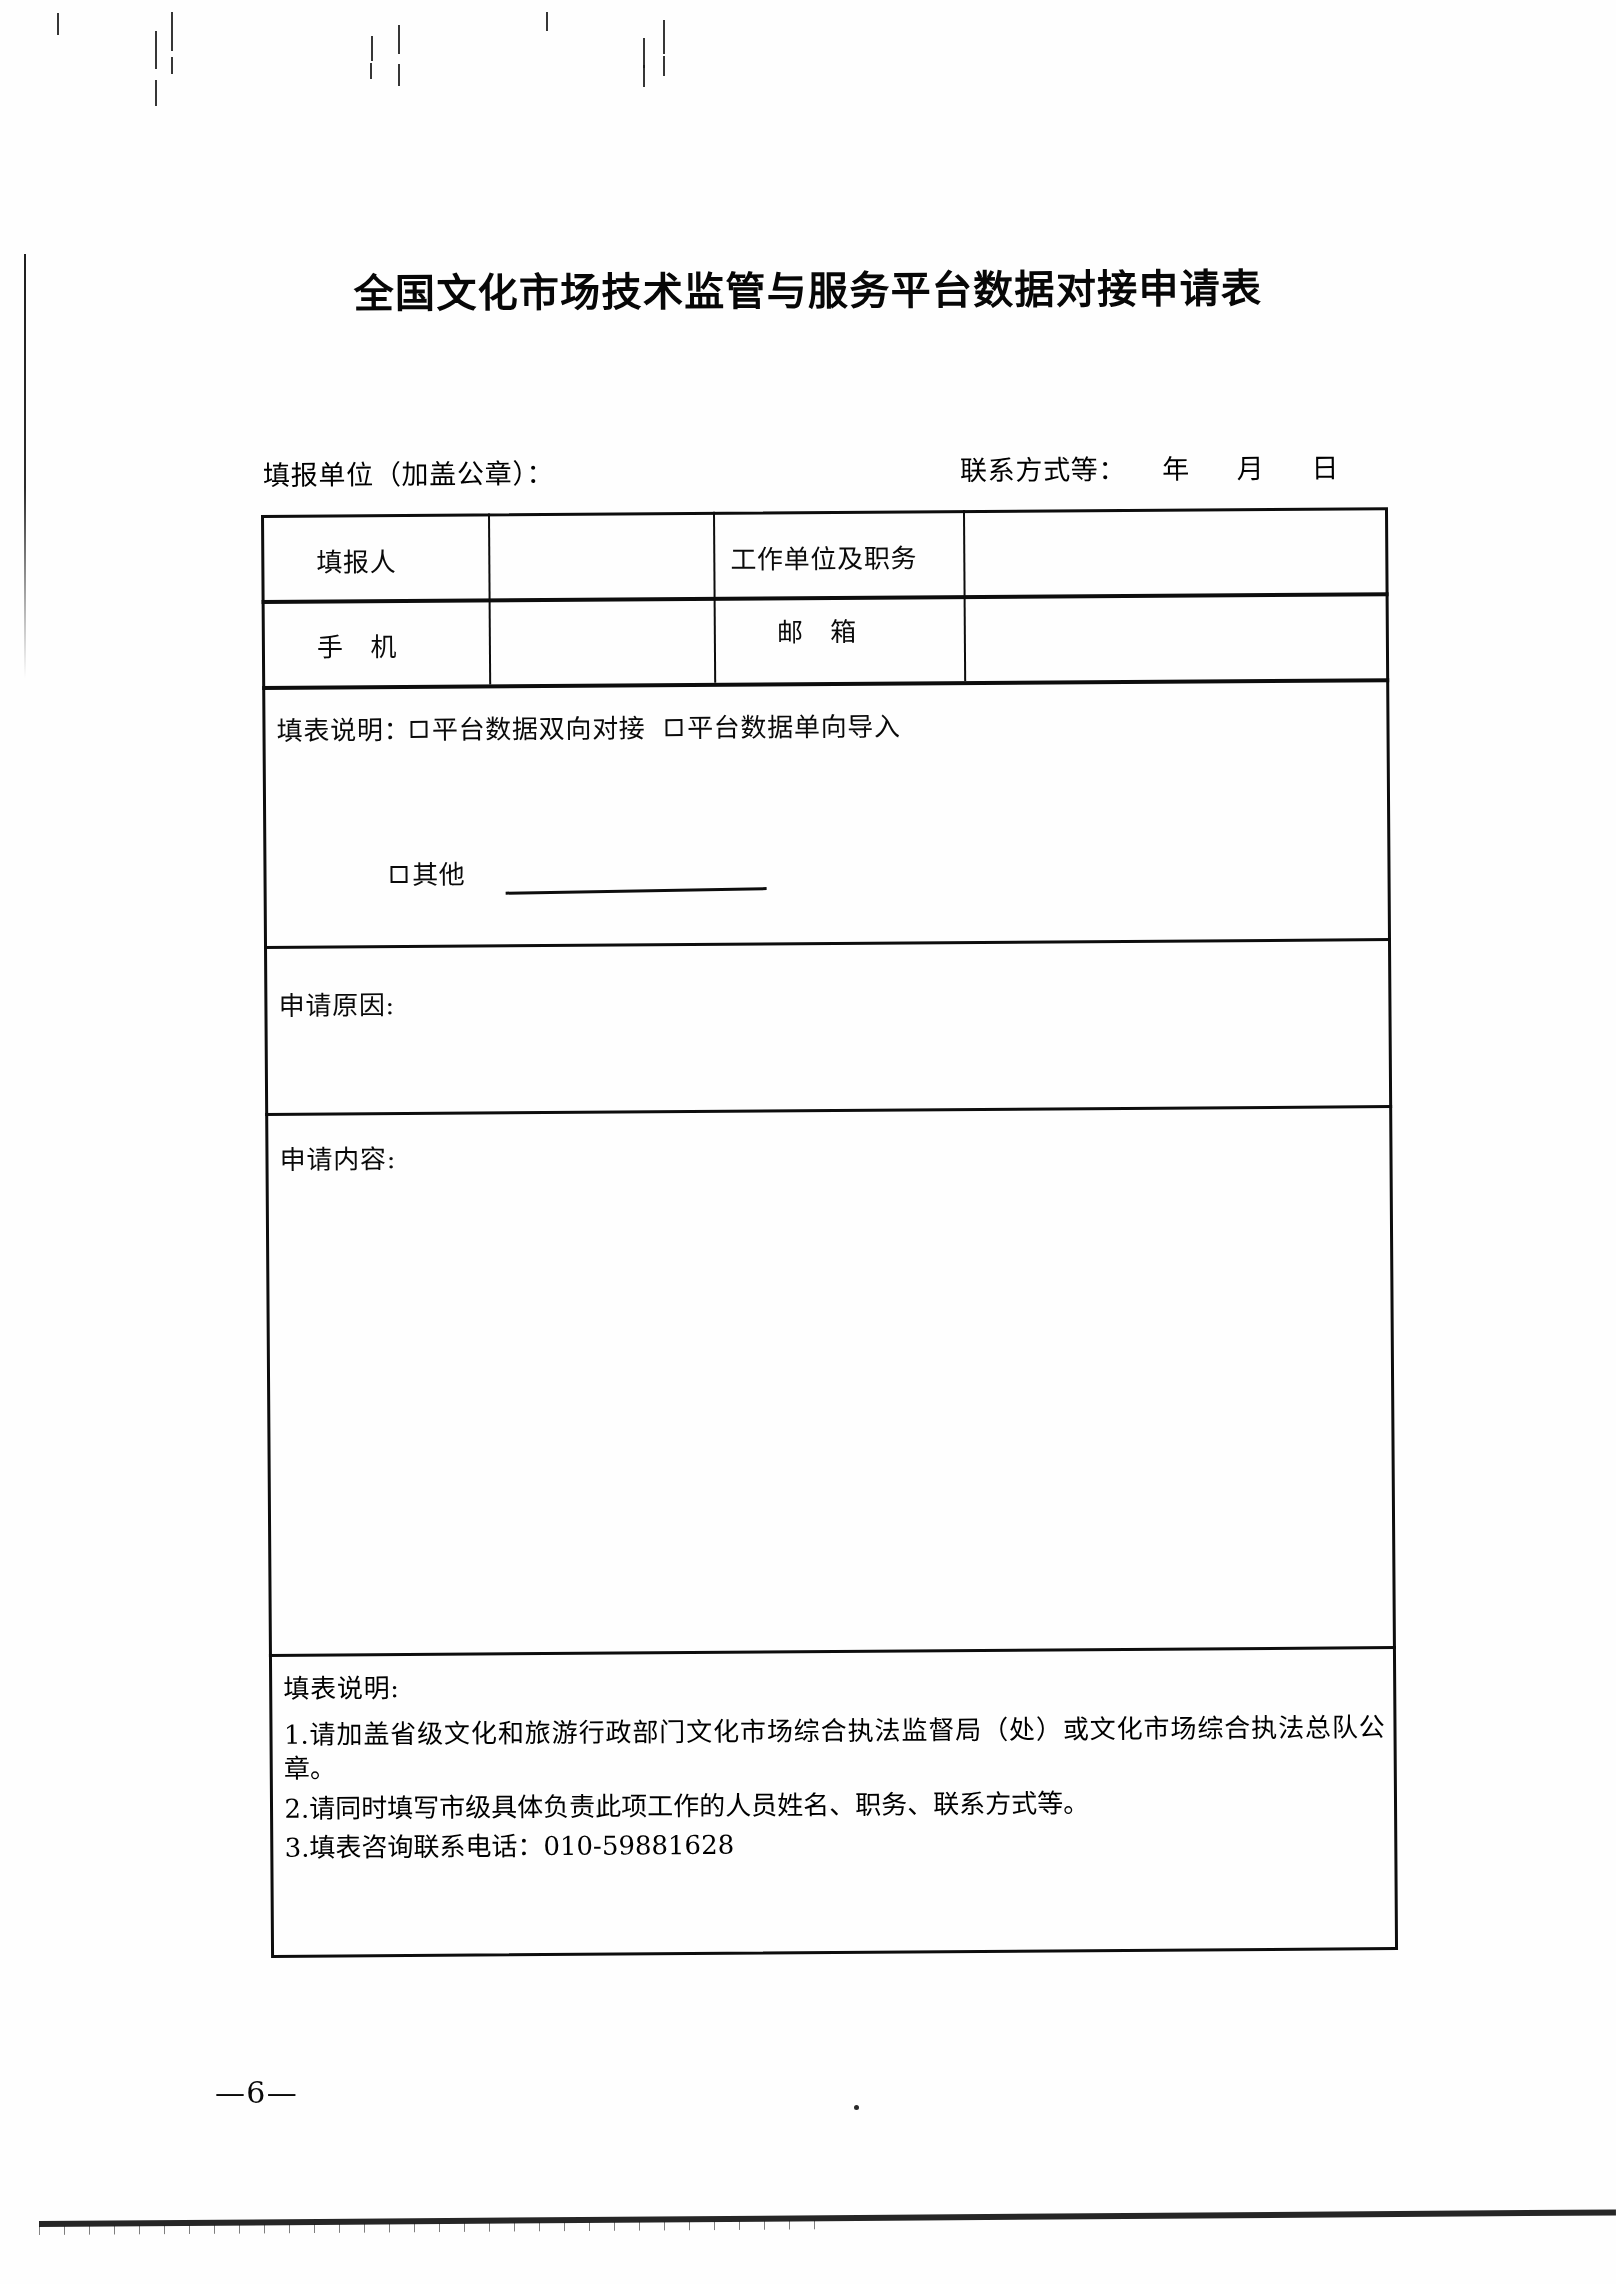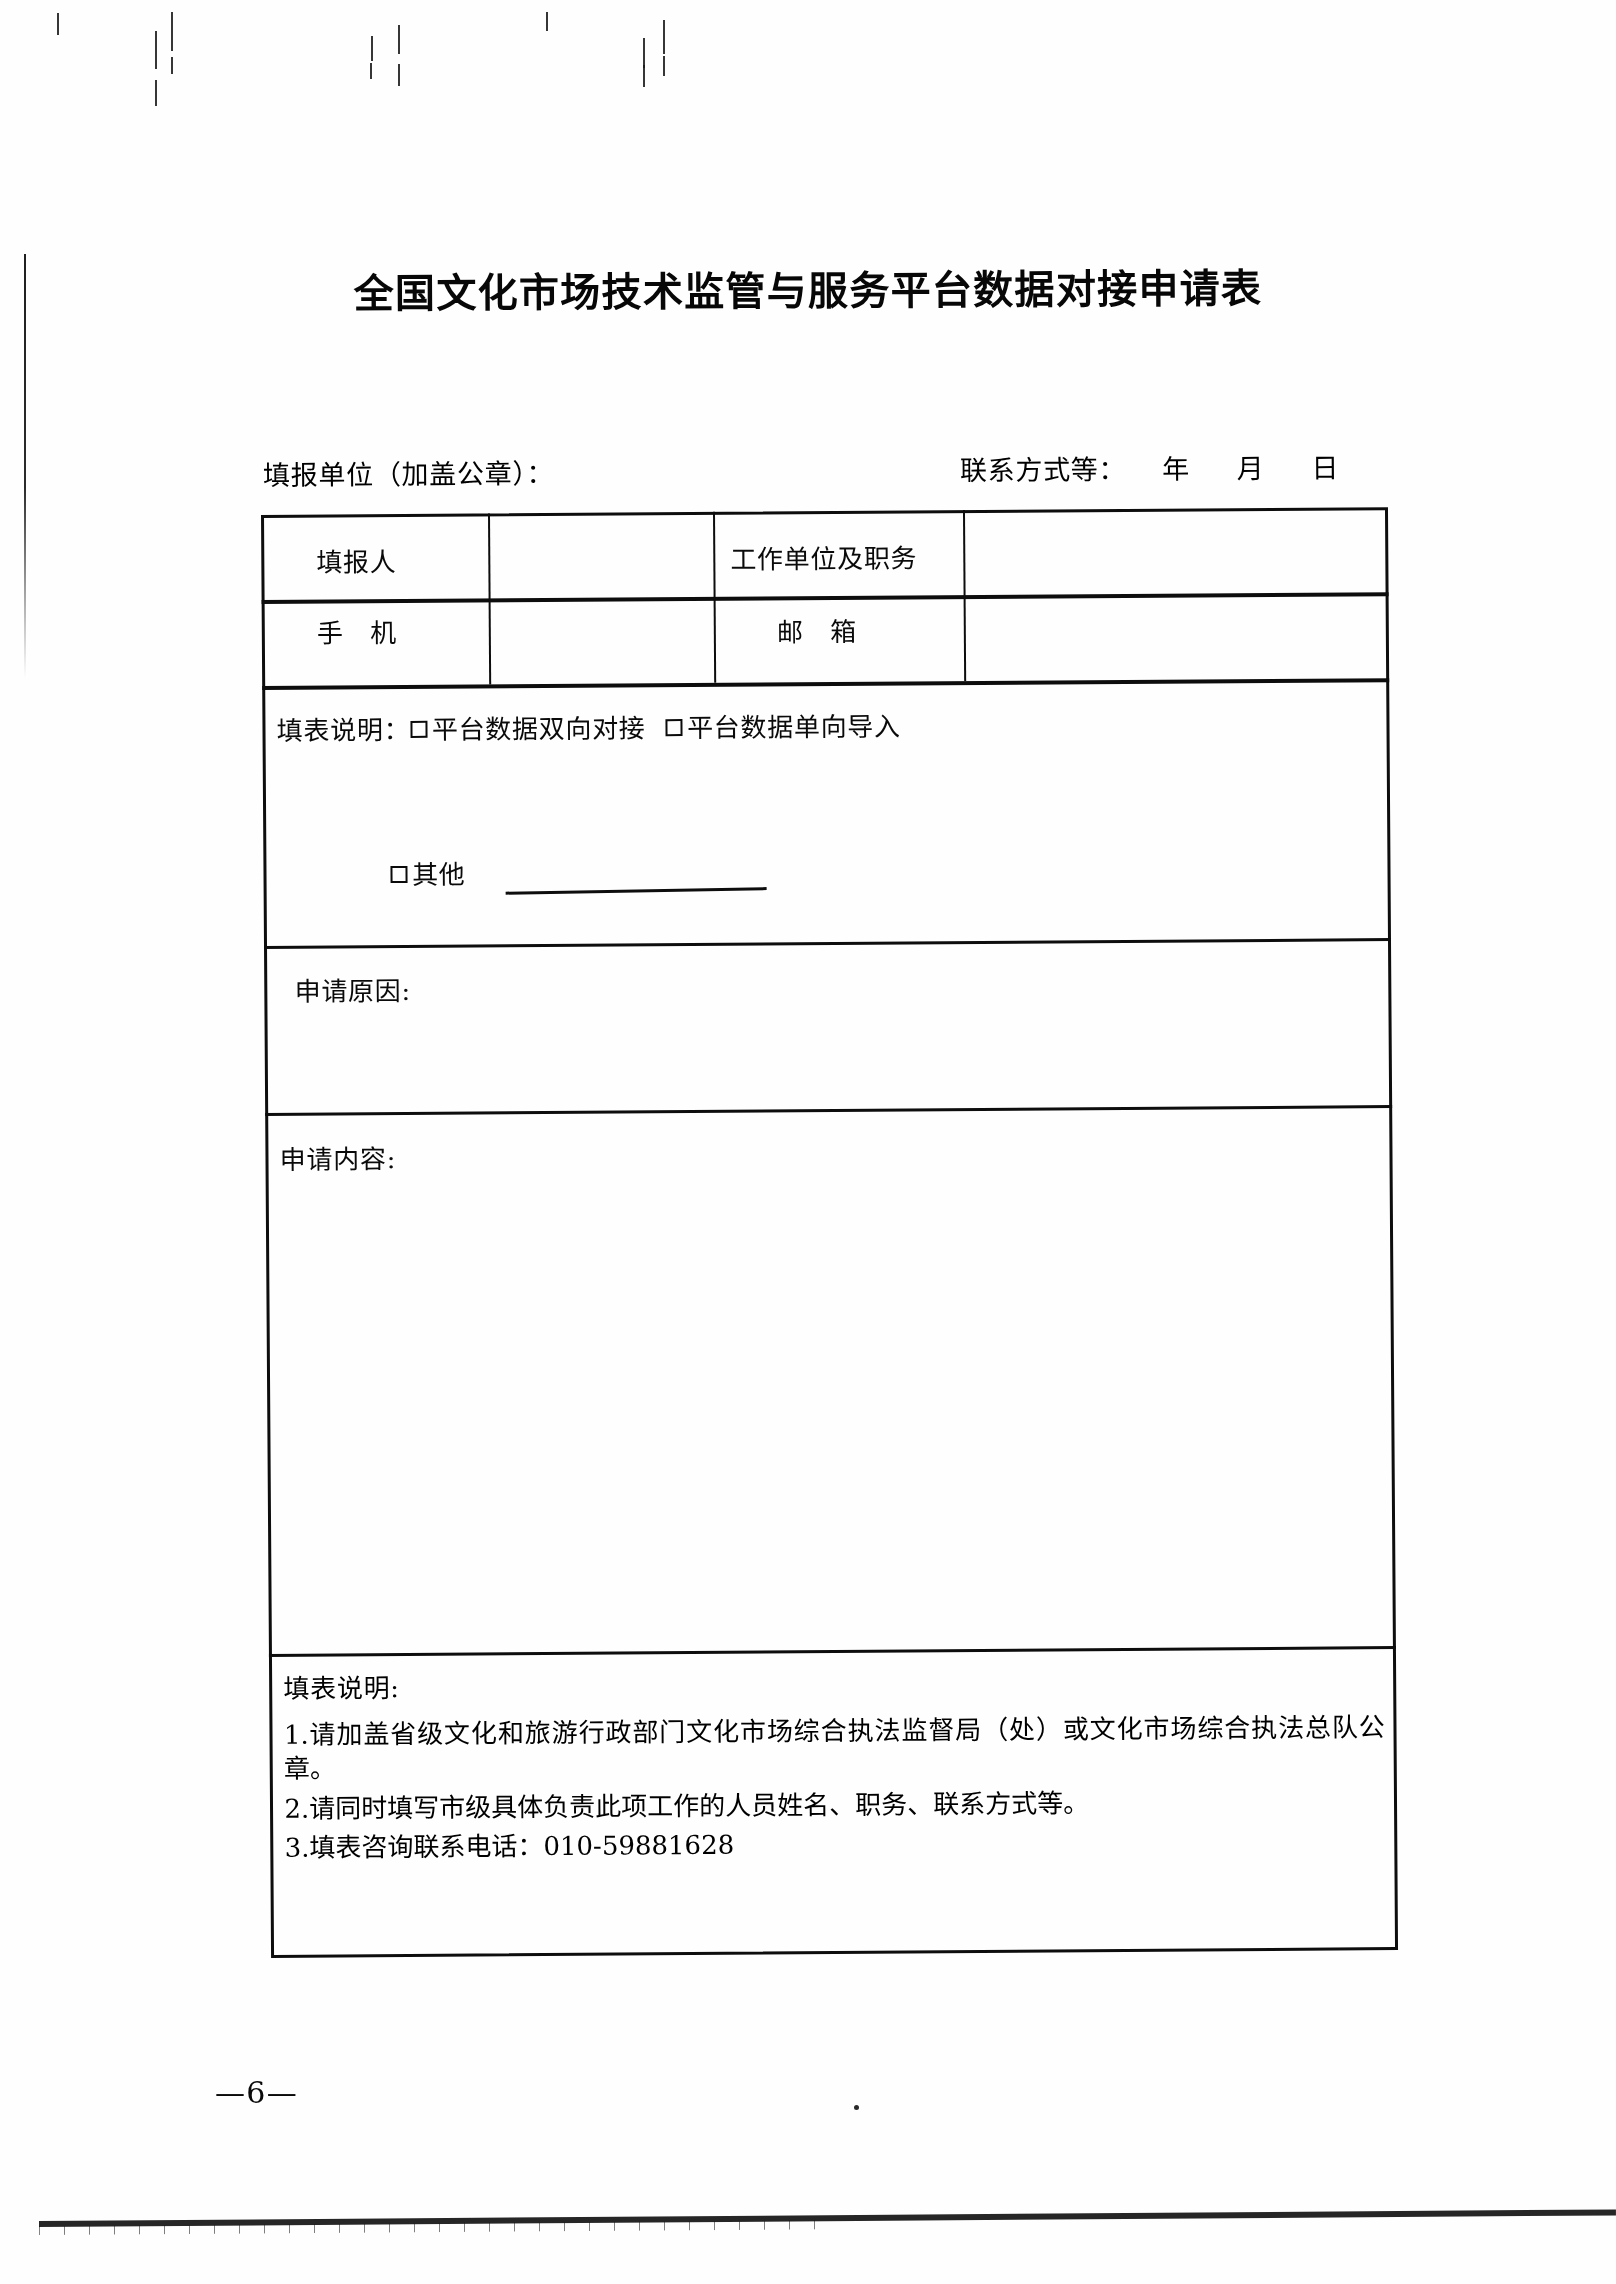--- a/index.html
+++ b/index.html
@@ -259,39 +259,39 @@
 
     <div class="vline" style="left:227px; top:0px; height:171px;"></div>
     <div class="vline" style="left:452px; top:0px; height:171px;"></div>
     <div class="vline" style="left:702px;top:0px; height:171px;"></div>
 
     <div class="cell-label" style="left:55px; top:27px;">填报人</div>
     <div class="cell-label" style="left:248px; top:27px; width:189px; height:36px;"></div>
     <div class="cell-label" style="left:469px; top:27px;">工作单位及职务</div>
     <div class="cell-label" style="left:723px; top:27px; width:378px; height:36px;"></div>
 
-    <div class="cell-label" style="left:55px; top:98px;">手　机</div>
+    <div class="cell-label" style="left:55px; top:112px;">手　机</div>
     <div class="cell-label" style="left:248px; top:112px; width:189px; height:36px;"></div>
     <div class="cell-label" style="left:515px; top:100px;">邮　箱</div>
     <div class="cell-label" style="left:723px; top:112px; width:378px; height:36px;"></div>
 
     <div class="block-label" style="left:14.3px; top:195px;">
       <span>填表说明：</span><span><span class="chk"></span><span>平台数据双向对接</span></span>
     </div>
     <div class="block-label" style="left:403px; top:195px;">
       <span class="chk"></span><span>平台数据单向导入</span>
     </div>
 
     <div class="block-label" style="left:127px; top:340px;">
       <span class="chk"></span><span>其他</span>
     </div>
     <div class="blank-rule" style="left:242px; top:377px; width:261px; transform:rotate(-0.6deg);"></div>
     <div style="position:absolute; left:248px; top:341px; width:254px; height:34px; font-size:25px;"></div>
 
-    <div class="block-label" style="left:14.3px; top:456px;margin-left:16px;">申请原因:</div>
+    <div class="block-label" style="left:14.3px; top:470px;">申请原因:</div>
     <div style="position:absolute; left:14.3px; top:497px; width:1095px; height:91px; font-size:25px;"></div>
 
     <div class="block-label" style="left:14.3px; top:624px;">申请内容:</div>
     <div style="position:absolute; left:14.3px; top:666px; width:1095px; height:456px; font-size:25px;"></div>
 
     <div class="notes">
       <div class="notes-title">填表说明:</div>
       <div class="note-item">1.请加盖省级文化和旅游行政部门文化市场综合执法监督局（处）或文化市场综合执法总队公章。</div>
       <div class="note-item">2.请同时填写市级具体负责此项工作的人员姓名、职务、联系方式等。</div>
       <div class="note-item">3.填表咨询联系电话：010-59881628</div>

